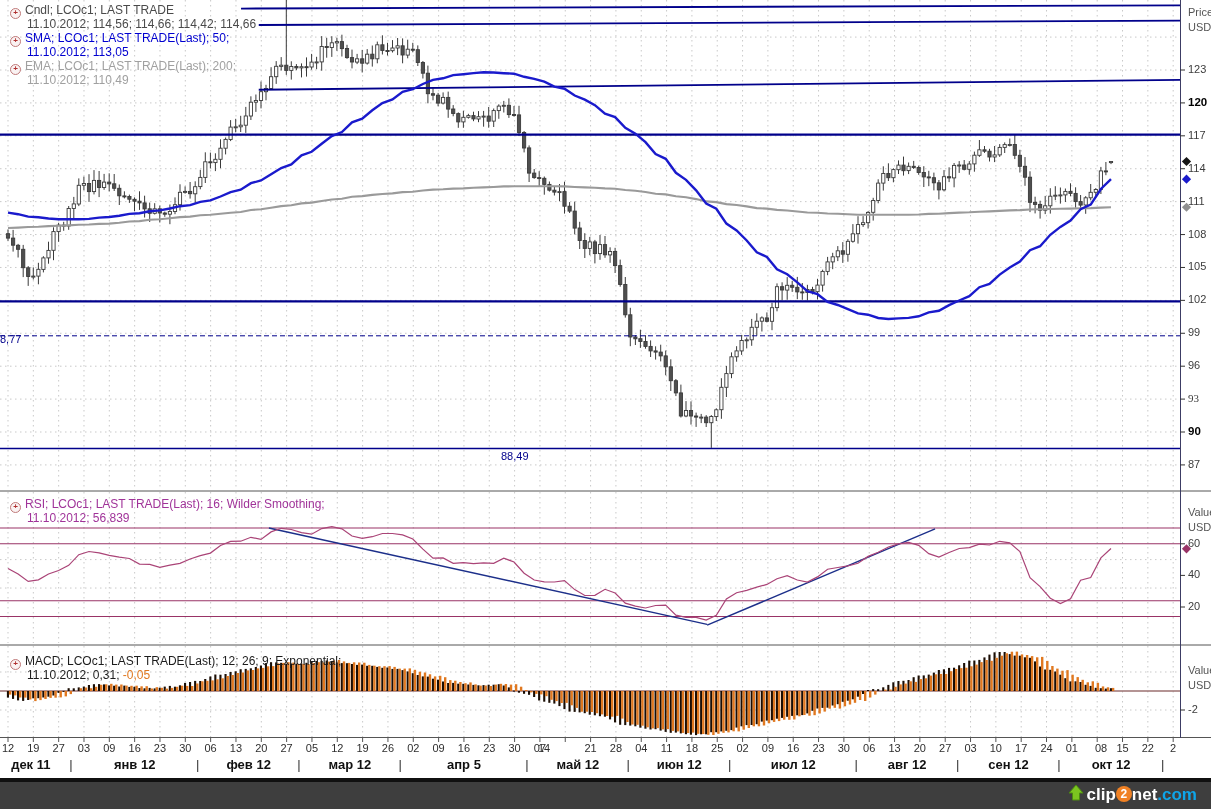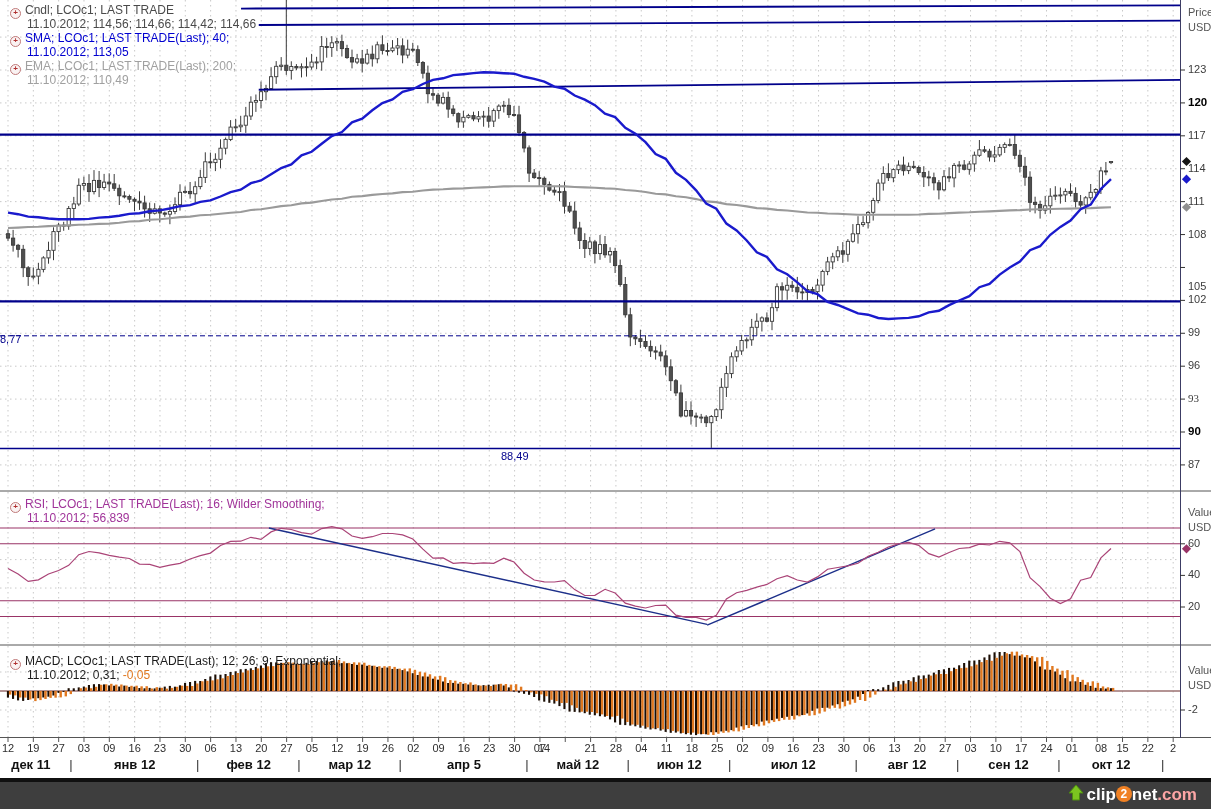--- a/index.html
+++ b/index.html
@@ -29,38 +29,38 @@
            font-size:13px;font-weight:bold;color:#111;}
   .mon-sep{position:absolute;top:19px;font-size:13px;color:#333;margin-left:-2px;}
   .status-bar{position:absolute;left:0;top:778px;width:1211px;height:31px;background:#3e3e3e;
               border-top:4px solid #101010;box-sizing:border-box;z-index:4;}
   .status-text{position:absolute;left:30px;top:5px;font-size:15px;color:#dcdcdc;letter-spacing:1px;}
   .logo{position:absolute;right:14px;top:3px;height:22px;cursor:pointer;}
   .logo span{font-size:17px;font-weight:bold;vertical-align:middle;}
   .lp1,.lp3{color:#ffffff;}
   .lp2{display:inline-block;width:16px;height:16px;border-radius:50%;background:#f08124;color:#fff;
        font-size:12px !important;text-align:center;line-height:16px;position:relative;top:-1px;}
-  .lp4{color:#fca5a5;}
+  .lp4{color:#0ea5e9;}
   .logo-arrow{vertical-align:middle;margin-right:3px;position:relative;top:-2px;}
 </style>
 </head>
 <body>
 
 <div class="screen">
 
   <div class="axis-strip" id="axis">
       <span class="axl hdr" style="top: 6px;">Price</span>
       <span class="axl hdr" style="top: 21px;">USD</span>
       <span class="axl" style="top: 63px;">123</span>
       <span class="axl bold" style="top: 95.91px;">120</span>
       <span class="axl" style="top: 128.82px;">117</span>
       <span class="axl" style="top: 161.73px;">114</span>
       <span class="axl" style="top: 194.64px;">111</span>
       <span class="axl" style="top: 227.55px;">108</span>
-      <span class="axl" style="top: 260.46px; margin-top: 20px;">105</span>
+      <span class="axl" style="top: 260.46px;">105</span>
       <span class="axl" style="top: 293.37px;">102</span>
       <span class="axl" style="top: 326.28px;">99</span>
       <span class="axl" style="top: 359.19px;">96</span>
       <span class="axl" style="top: 392.1px; font-family: Liberation Serif, serif;">93</span>
       <span class="axl bold" style="top: 425.01px;">90</span>
       <span class="axl" style="top: 457.92px;">87</span>
       <span class="axl hdr" style="top: 506px;">Value</span>
       <span class="axl hdr" style="top: 521px;">USD</span>
       <span class="axl" style="top: 536.8px;">60</span>
       <span class="axl" style="top: 568.4px;">40</span>
@@ -1203,21 +1203,21 @@
         <polygon points="1186.5,156.88980000000006 1191.1,161.48980000000006 1186.5,166.08980000000005 1181.9,161.48980000000006" fill="#151515"></polygon>
         <polygon points="1186.5,174.55150000000006 1191.1,179.15150000000006 1186.5,183.75150000000005 1181.9,179.15150000000006" fill="#1a1acc"></polygon>
         <polygon points="1186.5,202.63470000000007 1191.1,207.23470000000006 1186.5,211.83470000000005 1181.9,207.23470000000006" fill="#8f8f8f"></polygon>
         <polygon points="1186.5,544.19438 1191.1,548.79438 1186.5,553.3943800000001 1181.9,548.79438" fill="#993366"></polygon>
       </g>
     </svg>
 
   <div class="legend" style="top:2px">
     <div class="lrow"><span class="licon">+</span><span class="ltxt c-cndl">Cndl; LCOc1; LAST TRADE</span></div>
     <div class="lrow l2"><span class="ltxt c-cndl">11.10.2012; 114,56; 114,66; 114,42; 114,66</span></div>
-    <div class="lrow"><span class="licon">+</span><span class="ltxt c-sma">SMA; LCOc1; LAST TRADE(Last);  40;</span></div>
+    <div class="lrow"><span class="licon">+</span><span class="ltxt c-sma">SMA; LCOc1; LAST TRADE(Last);  50;</span></div>
     <div class="lrow l2"><span class="ltxt c-sma">11.10.2012; 113,05</span></div>
     <div class="lrow"><span class="licon">+</span><span class="ltxt c-ema">EMA; LCOc1; LAST TRADE(Last);  200;</span></div>
     <div class="lrow l2"><span class="ltxt c-ema">11.10.2012; 110,49</span></div>
   </div>
 
   <div class="legend" style="top:496px">
     <div class="lrow"><span class="licon">+</span><span class="ltxt c-rsi">RSI; LCOc1; LAST TRADE(Last);  16; Wilder Smoothing;</span></div>
     <div class="lrow l2"><span class="ltxt c-rsi">11.10.2012; 56,839</span></div>
   </div>
 

